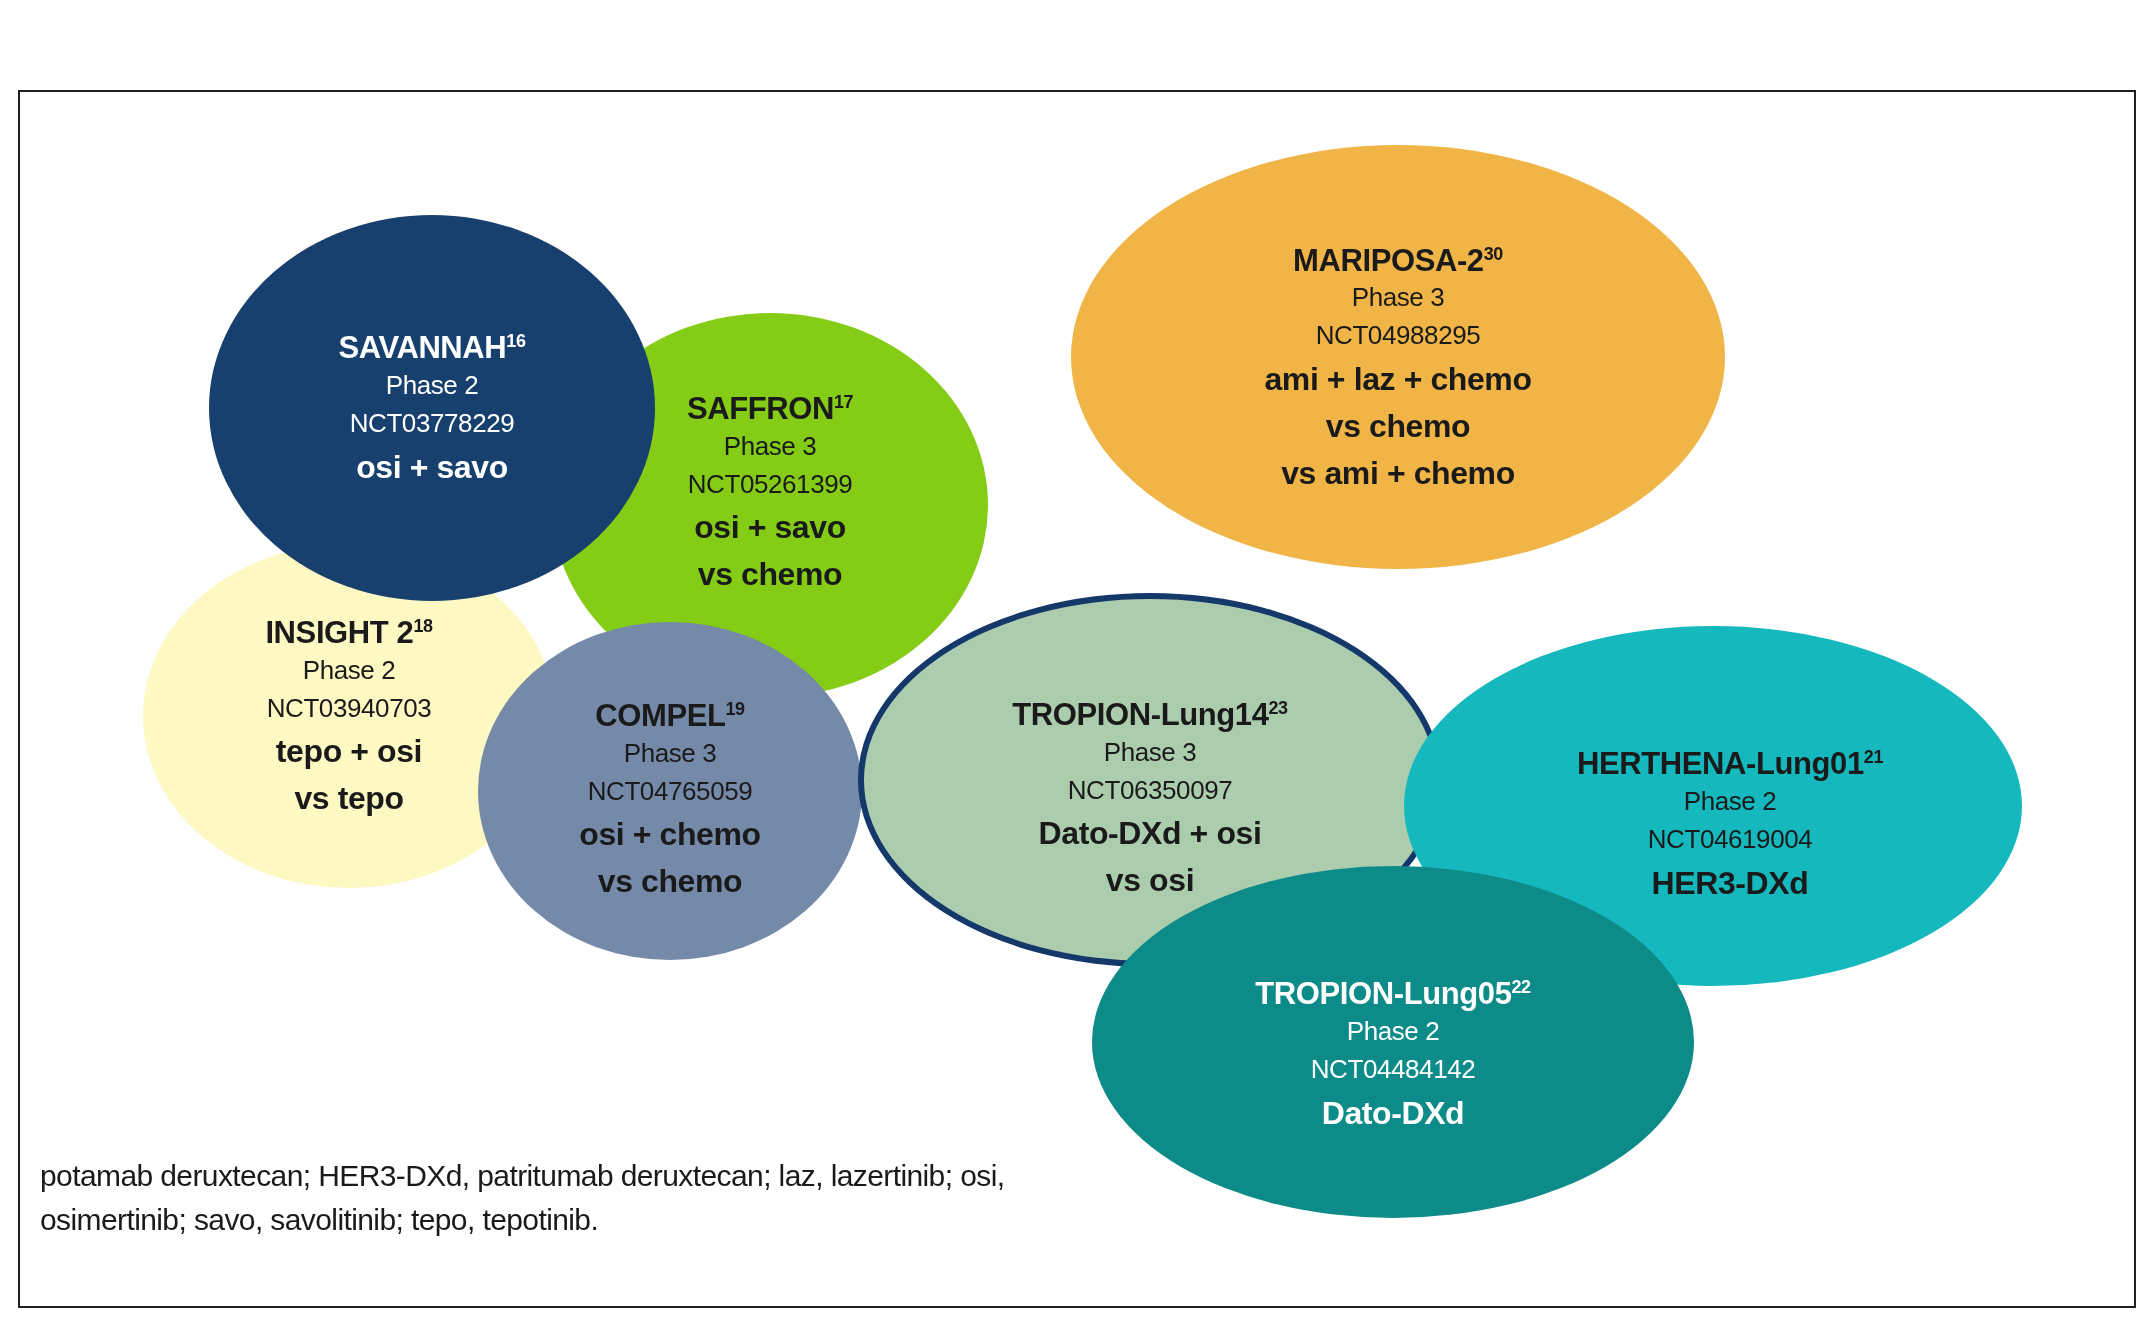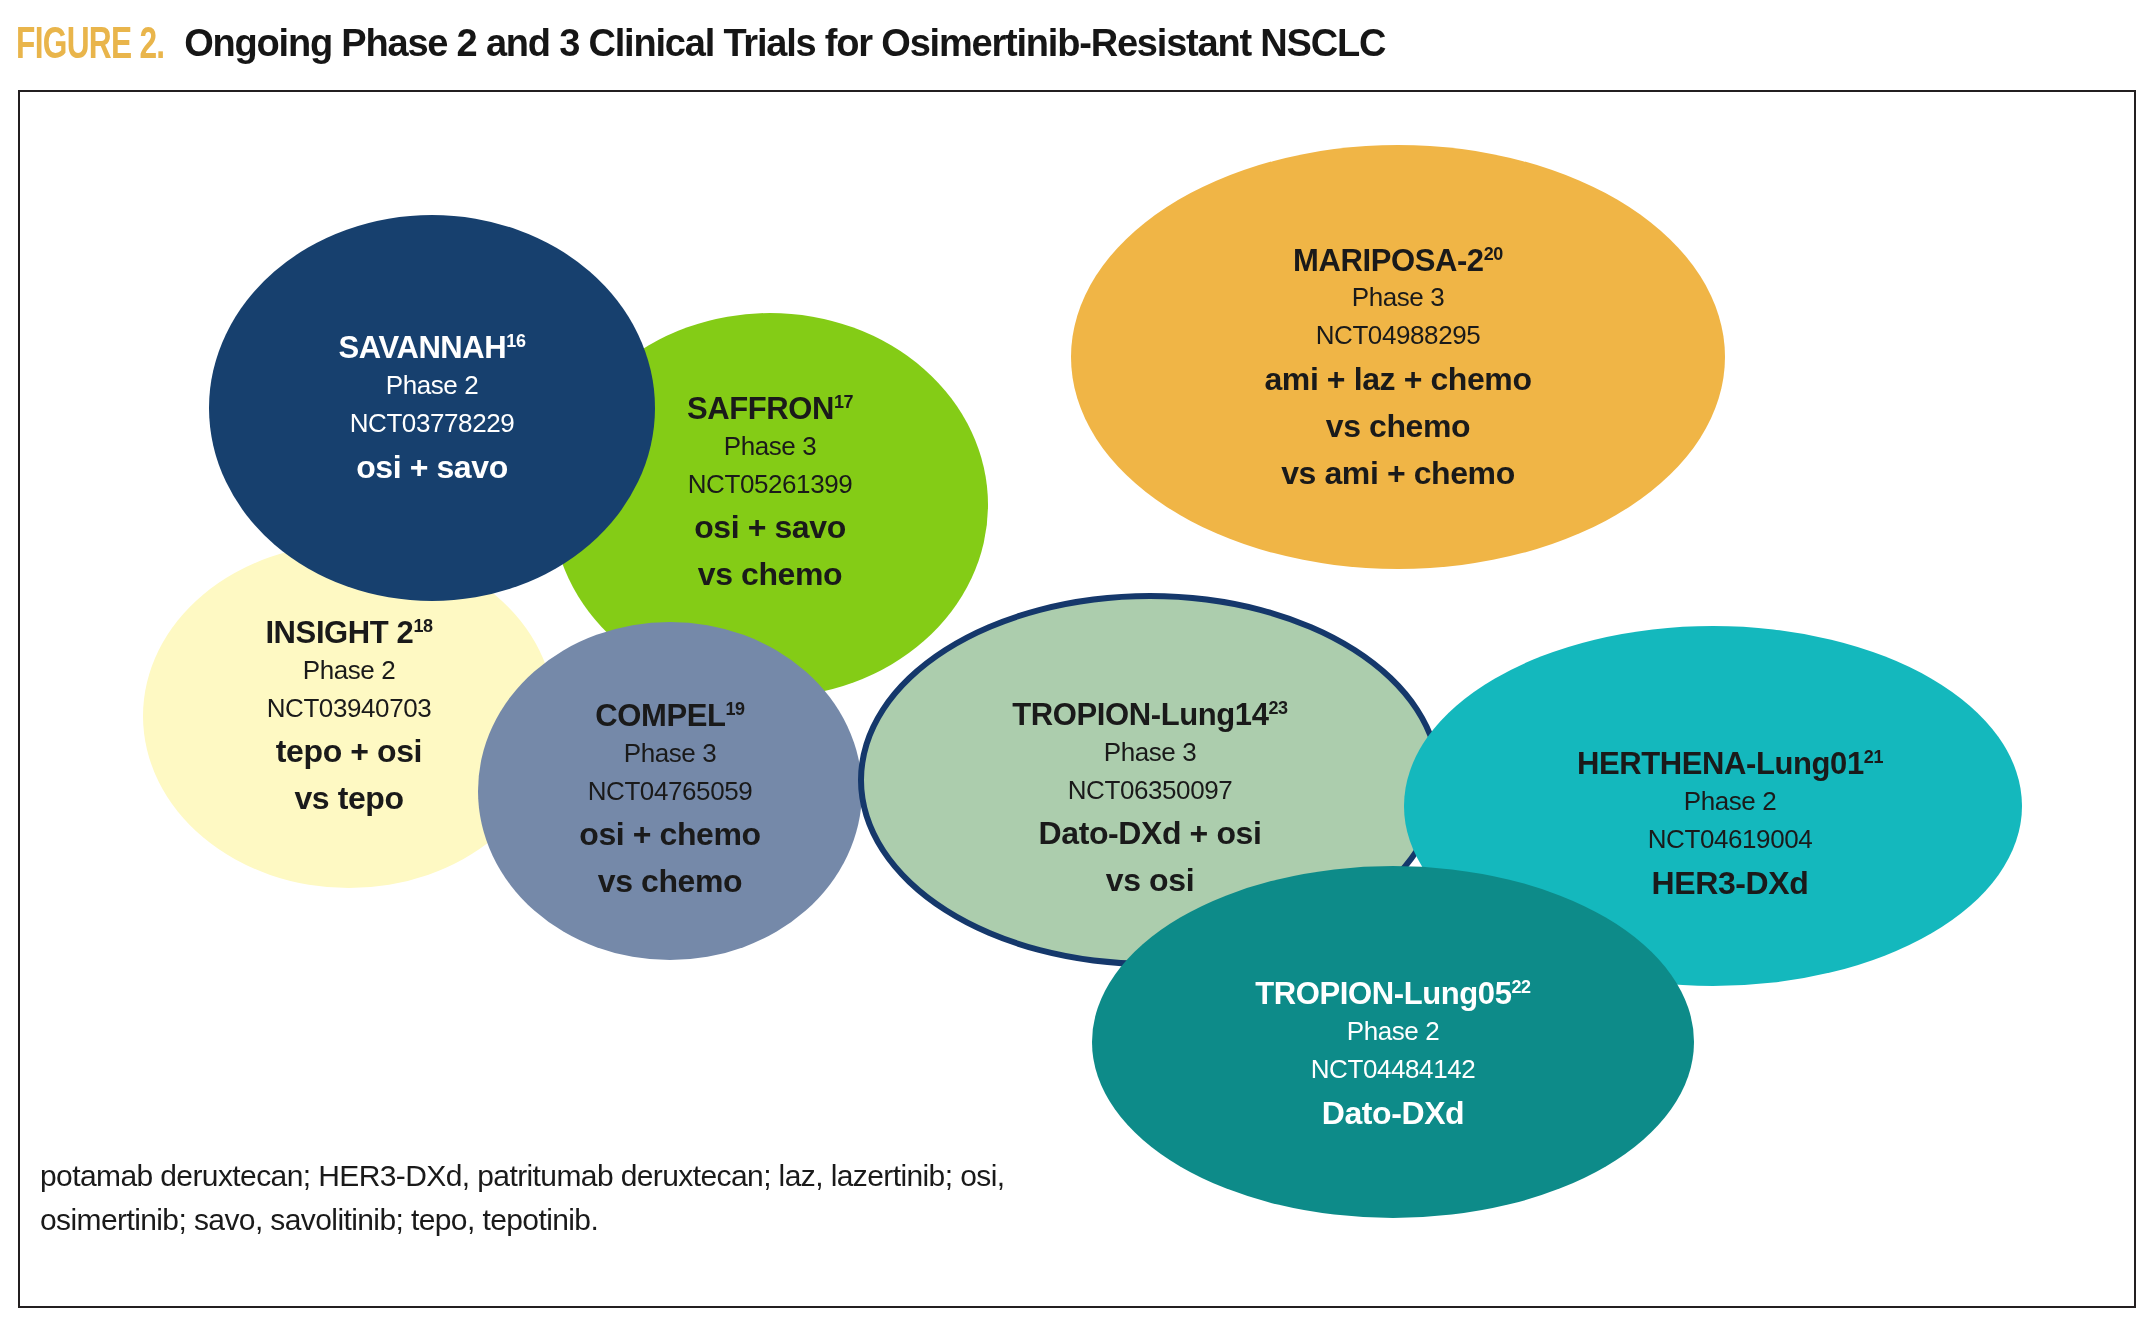--- a/index.html
+++ b/index.html
@@ -50,24 +50,20 @@
   .footnote{
     position:absolute;left:20px;top:1062px;width:1180px;
     color:#1a1a1a;font-size:30px;line-height:44px;
     letter-spacing:-0.6px;
   }
 </style>
 </head>
 <body>
 
 <div class="page">
-  <div class="header">
-    <span class="fig-label">FIGURE 2.</span>
-    <span class="fig-title">Ongoing Phase 2 and 3 Clinical Trials for Osimertinib-Resistant NSCLC</span>
-  </div>
   <div class="panel">
     <div id="diagram">
         <div class="ellipse" style="left: 189px; top: 123px; width: 446px; height: 386px; z-index: 2; background: rgb(23, 64, 110); color: rgb(255, 255, 255); align-items: center;">
           <div class="etext" style="transform: translateY(0px);">
             <div class="trial-name">SAVANNAH<sup>16</sup></div>
             <div class="trial-phase">Phase 2</div>
             <div class="trial-nct">NCT03778229</div>
             <div class="trial-regimen">osi + savo</div>
           </div>
         </div>
@@ -93,21 +89,21 @@
           <div class="etext" style="transform: translateY(8px);">
             <div class="trial-name">COMPEL<sup>19</sup></div>
             <div class="trial-phase">Phase 3</div>
             <div class="trial-nct">NCT04765059</div>
             <div class="trial-regimen">osi + chemo</div>
             <div class="trial-regimen">vs chemo</div>
           </div>
         </div>
         <div class="ellipse" style="left: 1051px; top: 53px; width: 654px; height: 424px; z-index: 1; background: rgb(240, 181, 70); color: rgb(26, 26, 26);">
           <div class="etext" style="transform: translateY(10px);">
-            <div class="trial-name">MARIPOSA-2<sup>20</sup></div>
+            <div class="trial-name">MARIPOSA-2<sup>30</sup></div>
             <div class="trial-phase">Phase 3</div>
             <div class="trial-nct">NCT04988295</div>
             <div class="trial-regimen">ami + laz + chemo</div>
             <div class="trial-regimen">vs chemo</div>
             <div class="trial-regimen">vs ami + chemo</div>
           </div>
         </div>
         <div class="ellipse" style="left: 838px; top: 501px; width: 584px; height: 374px; z-index: 4; background: rgb(172, 205, 173); color: rgb(26, 26, 26); border: 6px solid rgb(21, 56, 107);">
           <div class="etext" style="transform: translateY(18px);">
             <div class="trial-name">TROPION-Lung14<sup>23</sup></div>

